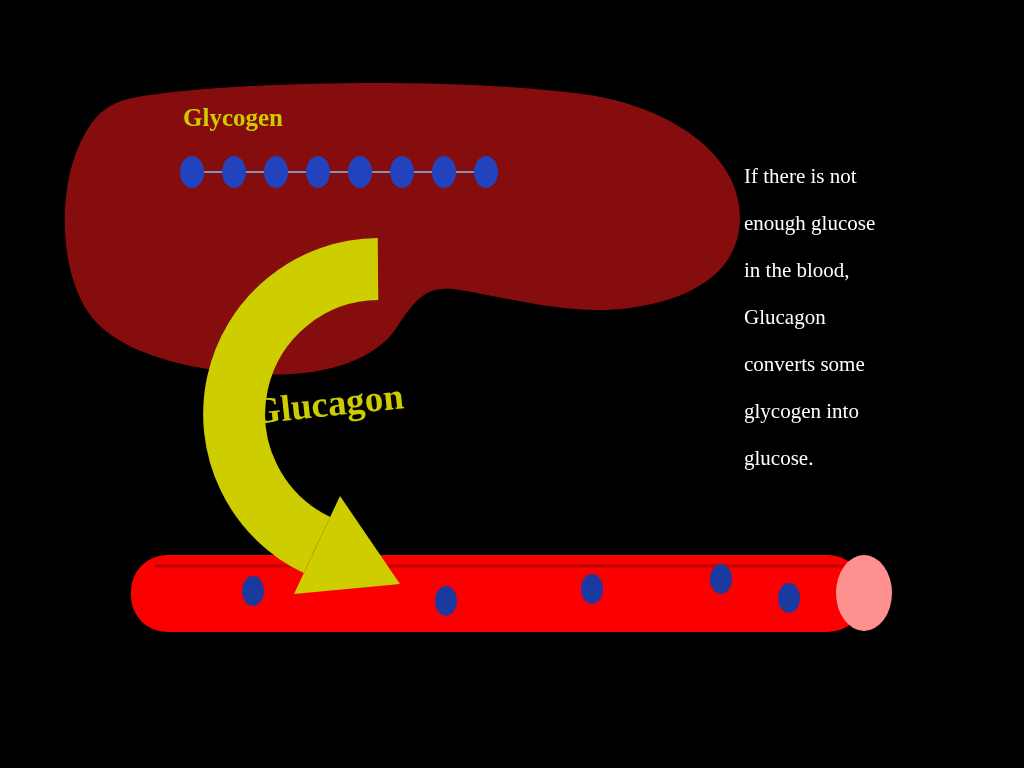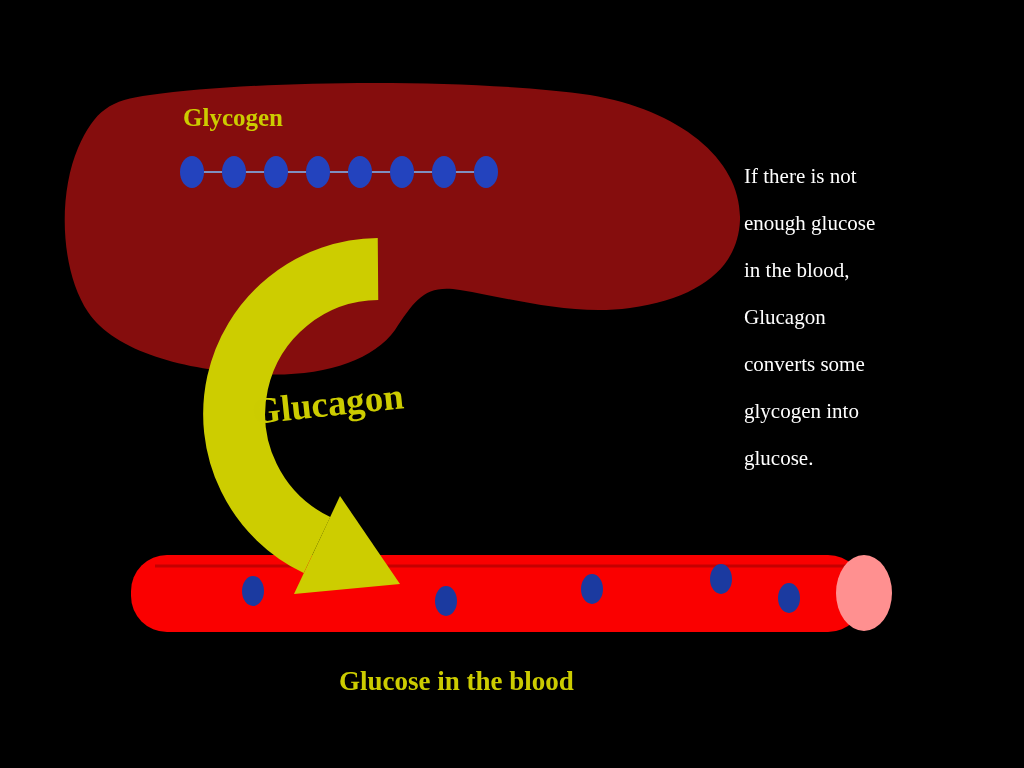--- a/index.html
+++ b/index.html
@@ -85,15 +85,14 @@
   <div class="label" id="glucagon-label">Glucagon</div>
 
   <div id="side-text">If there is not
 enough glucose
 in the blood,
 Glucagon
 converts some
 glycogen into
 glucose.</div>
 
-  <div class="label" id="blood-label">Glucose in the blood</div>
 
 </div>
 
 </body></html>

